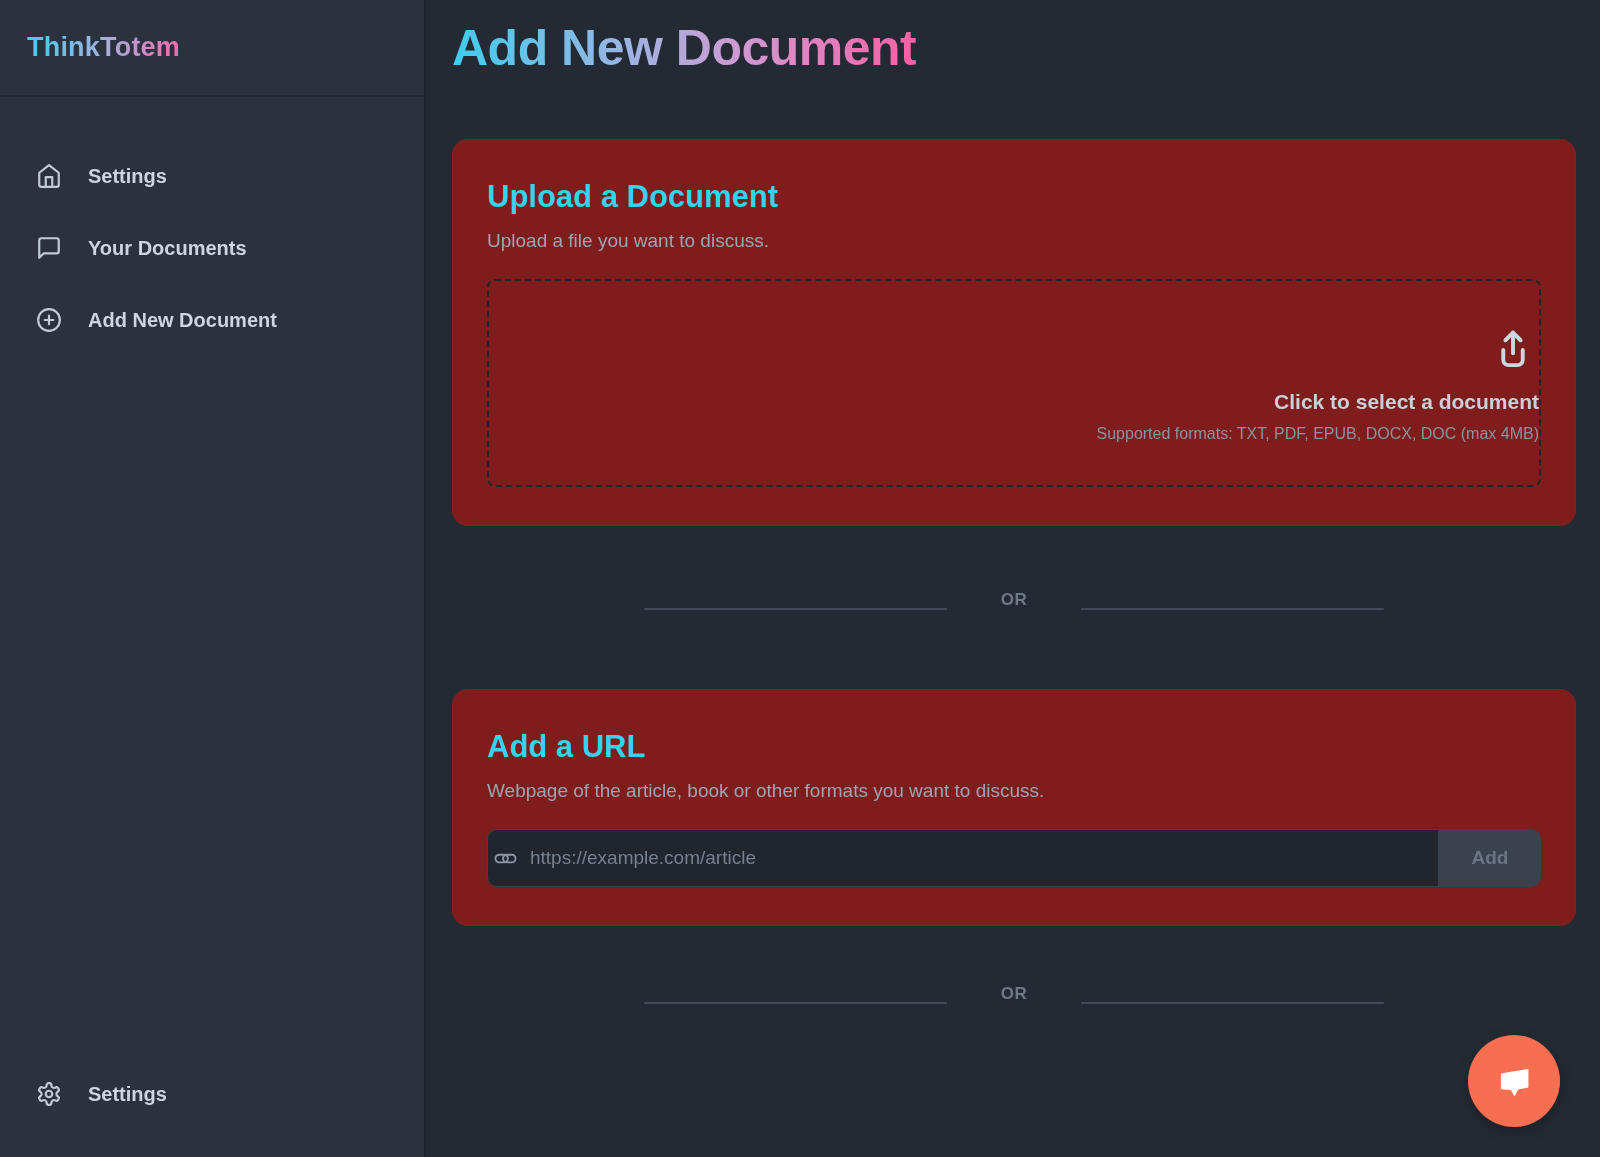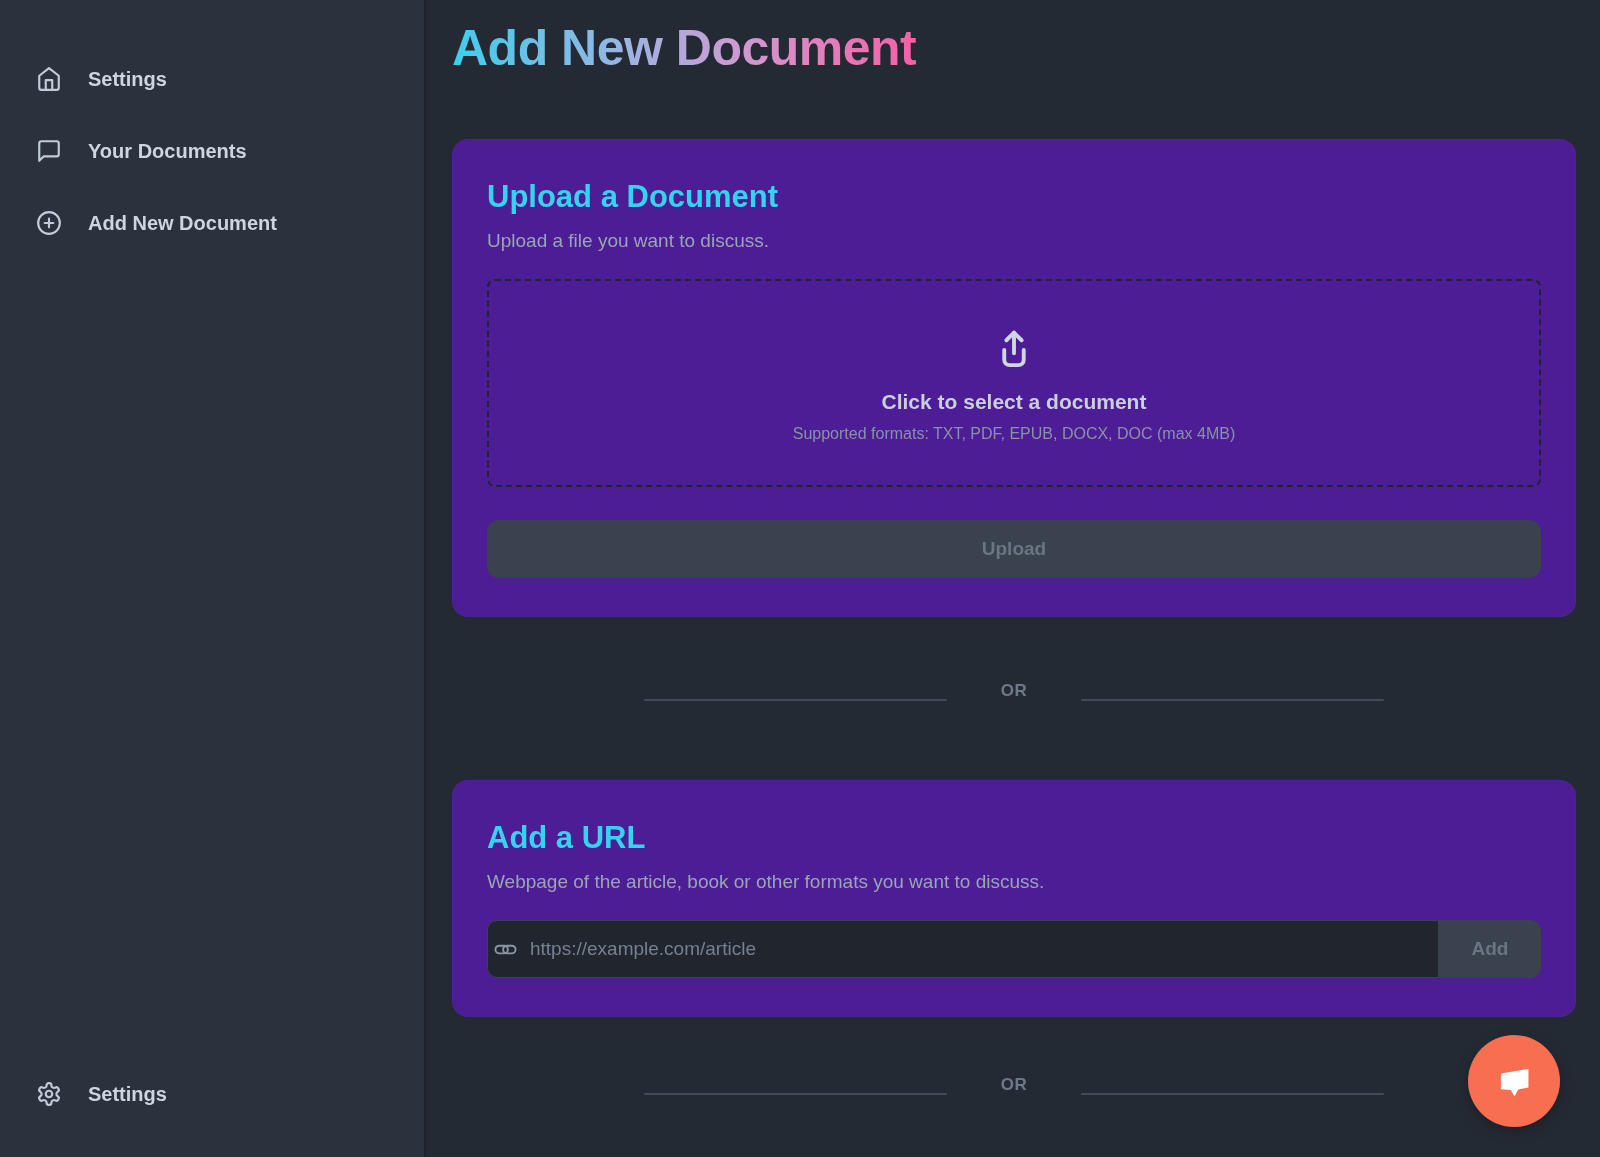--- a/index.html
+++ b/index.html
@@ -48,39 +48,39 @@
   .main { flex: 1; padding: 16px 24px 0 26px; position: relative; }
   .page-title {
     font-size: 50px; font-weight: bold; line-height: 1.3; letter-spacing: -0.5px;
     background: linear-gradient(90deg, #3ecdee 0%, #9db4e2 38%, #cf9ad2 62%, #f75fa5 100%);
     -webkit-background-clip: text; background-clip: text;
     -webkit-text-fill-color: transparent; color: transparent;
     width: -moz-fit-content; width: fit-content;
   }
   .card {
     margin-top: 58px;
-    background: #4c1d95;
+    background: #7f1d1d;
     border: 1px solid rgba(255,255,255,0.02);
     border-radius: 16px;
     padding: 38px 34px;
   }
   .card h2 {
     font-size: 31px; font-weight: bold; color: #35d3ee; line-height: 1.2;
     margin-bottom: 15px;
   }
   .card .card-subtitle {
     font-size: 19px; color: #9aa5b4; margin-bottom: 27px;
   }
 
   
   .dropzone {
     height: 208px;
     border: 2px dashed #1f242e;
     border-radius: 8px;
-    display: flex; flex-direction: column; align-items: center; justify-content: center;
+    display: flex; flex-direction: column; align-items: flex-end; justify-content: center;
     cursor: pointer;
   }
   .dropzone .upload-icon { width: 52px; height: 52px; color: #cdd6e1; }
   .dropzone .upload-icon svg { width: 52px; height: 52px; }
   .dz-label { margin-top: 14px; font-size: 21px; font-weight: bold; color: #c7d0db; }
   .dz-hint  { margin-top: 11px; font-size: 16px; color: #8893a4; }
 
   .block-btn {
     display: block; width: 100%; height: 58px; margin-top: 33px;
     background: #3a414f; color: #6a7482;
@@ -132,20 +132,23 @@
     box-shadow: 0 4px 14px rgba(0,0,0,0.25);
   }
   .chat-fab svg { width: 42px; height: 42px; }
 </style>
 </head>
 <body>
 
 <div class="app">
 
   <aside class="sidebar">
+    <div class="sidebar-header">
+      <div class="logo">ThinkTotem</div>
+    </div>
 
     <nav class="nav">
       <div class="nav-item">
         <span class="icon">
           <svg viewBox="0 0 24 24" fill="none" stroke="currentColor" stroke-width="2" stroke-linecap="round" stroke-linejoin="round">
               <path d="m3 9 9-7 9 7v11a2 2 0 0 1-2 2H5a2 2 0 0 1-2-2z"></path>
               <polyline points="9 22 9 13 15 13 15 22"></polyline>
             </svg>
         </span>
         <span>Settings</span>
@@ -197,21 +200,20 @@
           <svg viewBox="0 0 24 24" fill="none" stroke="currentColor" stroke-width="1.8" stroke-linecap="round" stroke-linejoin="round">
               <path d="M7.5 12v4.5a2.5 2.5 0 0 0 2.5 2.5h4a2.5 2.5 0 0 0 2.5-2.5V12"></path>
               <path d="m8.5 7.5 3.5-3.5 3.5 3.5"></path>
               <path d="M12 4v9.5"></path>
             </svg>
         </span>
         <div class="dz-label">Click to select a document</div>
         <div class="dz-hint">Supported formats: TXT, PDF, EPUB, DOCX, DOC (max 4MB)</div>
       </div>
 
-      <button class="block-btn">Upload</button>
     </section>
 
     <div class="divider">
       <span class="line"></span>
       <span class="or-text">OR</span>
       <span class="line"></span>
     </div>
 
     <section class="card" style="margin-top:0;">
       <h2>Add a URL</h2>

